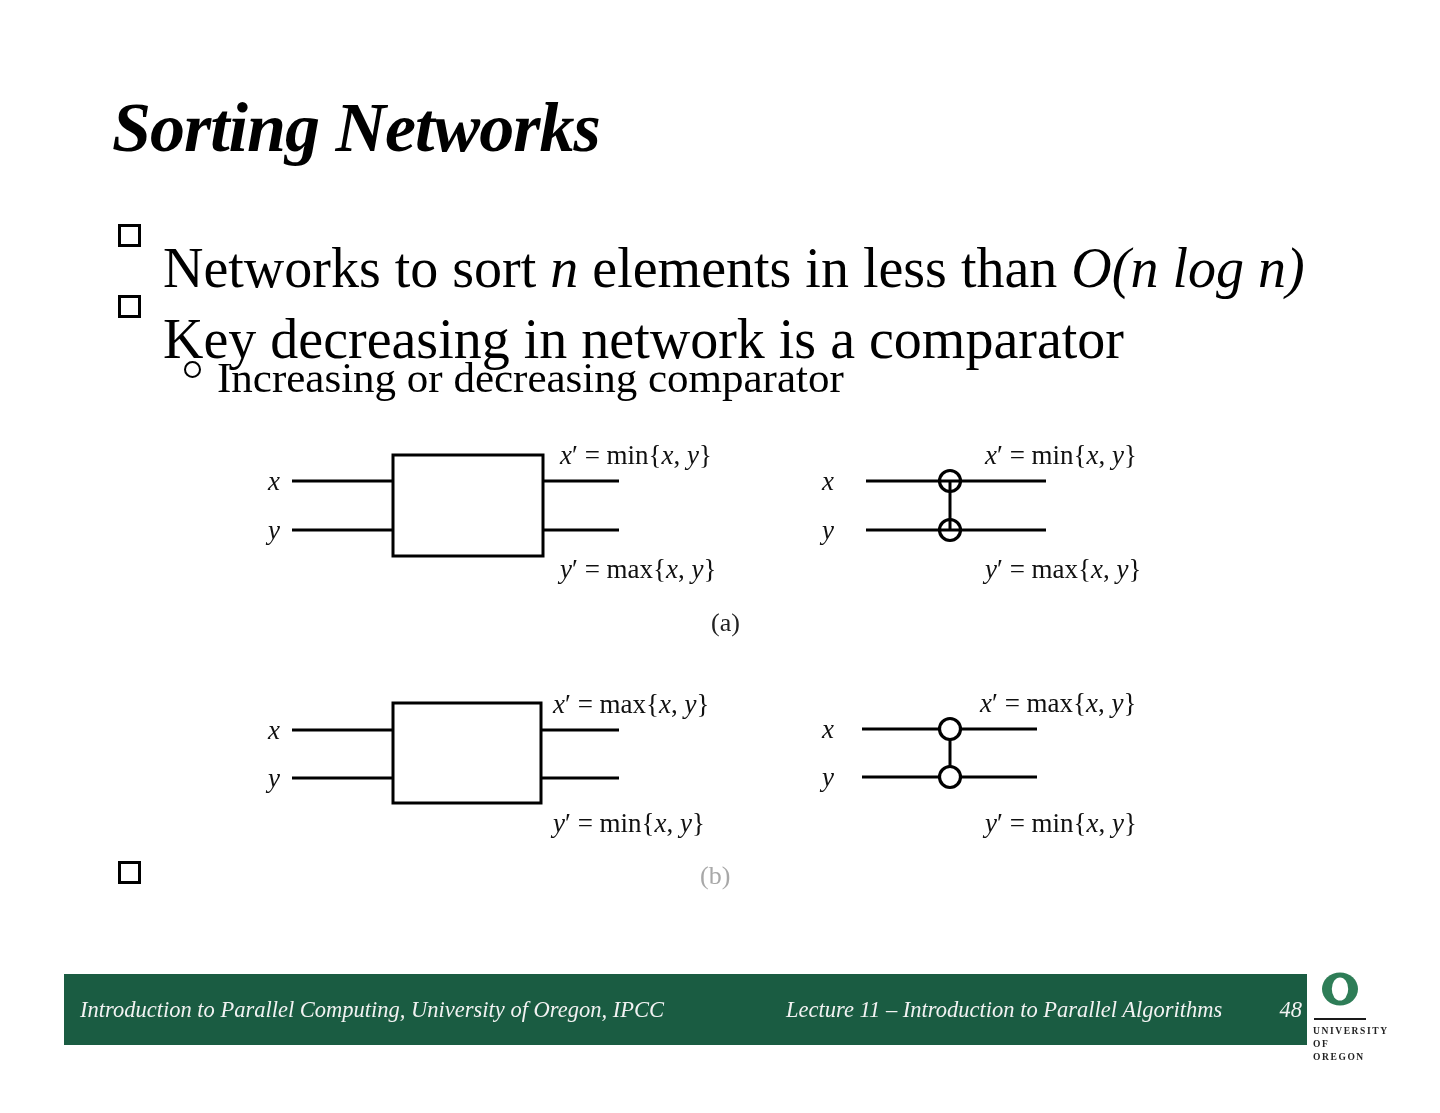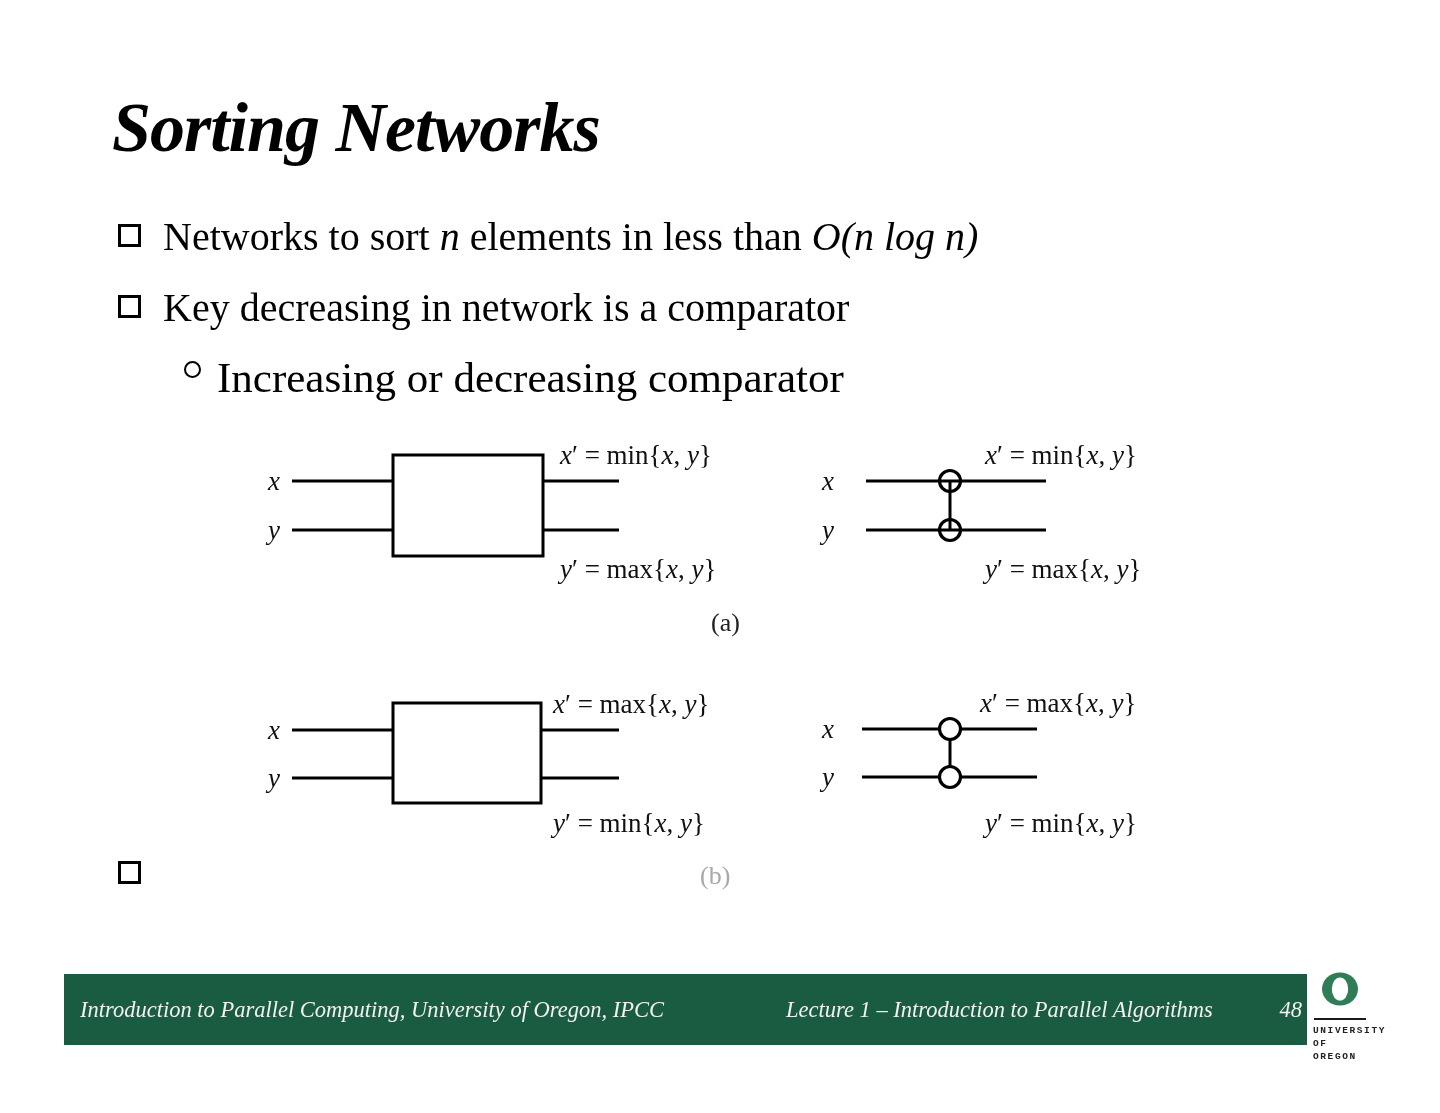--- a/index.html
+++ b/index.html
@@ -2,36 +2,36 @@
 <html><head>
 <meta charset="utf-8">
 <style>
   html,body{margin:0;padding:0;background:#fff;}
   .slide{position:relative;width:1440px;height:1113px;background:#ffffff;overflow:hidden;
          font-family:"Liberation Serif",serif;color:#000;}
   .title{position:absolute;left:112px;top:86px;margin:0;font-size:70px;line-height:1.2;
          font-weight:bold;font-style:italic;letter-spacing:-1px;}
   .bullet{position:absolute;display:block;}
   .bullet .txt{display:block;}
-  .lvl1{left:163px;font-size:40px;line-height:1.45;}
+  .lvl1{left:163px;font-size:56px;line-height:1.45;margin-top:20px;}
   .lvl2{left:217px;font-size:43px;line-height:1.3;}
   .sq{position:absolute;width:17px;height:17px;border:3px solid #000;background:#fff;}
   .circ{position:absolute;width:13px;height:13px;border:2.5px solid #000;border-radius:50%;background:#fff;}
   .it{font-style:italic;}
   .figlayer{position:absolute;left:0;top:0;z-index:1;pointer-events:none;}
   .flabel{position:absolute;font-size:27px;line-height:1.15;white-space:nowrap;z-index:2;color:#111;}
   .invar{font-style:italic;}
   .caption{position:absolute;font-size:26px;color:#222;z-index:2;}
   .caption.ghost{color:#a8a8a8;z-index:1;}
   .btext{z-index:3;}
   .footer-bar{position:absolute;left:64px;top:974px;width:1243px;height:71px;z-index:2;font-style:italic;}
   .footer-text{position:absolute;color:#f2f2f2;font-size:22.5px;line-height:71px;white-space:nowrap;}
   .logo{position:absolute;left:1313px;top:970px;width:64px;z-index:2;text-align:left;}
   .logo-line{width:52px;border-top:2px solid #1a1a1a;margin:4px 0 5px 1px;}
-  .logo-txt{font-size:9.5px;letter-spacing:1.6px;color:#222;line-height:1.35;font-weight:bold;font-family:Liberation Mono, monospace;}
+  .logo-txt{font-size:9.5px;letter-spacing:1.6px;color:#222;line-height:1.35;font-weight:bold;}
 </style>
 </head>
 <body>
 
 <div class="slide">
 
   <h1 class="title">Sorting Networks</h1>
 
   <span class="sq" style="left:118px;top:224px"></span>
   <div class="bullet lvl1 btext" style="top:208px;width:1180px">
@@ -104,21 +104,21 @@
   <div class="flabel invar" style="left:822px;top:714px">x</div>
   <div class="flabel invar" style="left:822px;top:762px">y</div>
   <div class="flabel" style="left:980px;top:688px"><i>x</i>′ = max{<i>x</i>, <i>y</i>}</div>
   <div class="flabel" style="left:985px;top:808px"><i>y</i>′ = min{<i>x</i>, <i>y</i>}</div>
   <div class="caption ghost" style="left:700px;top:861px">(b)</div>
 
   <span class="sq" style="left:118px;top:861px;z-index:3"></span>
 
   <div class="footer-bar" style="background: rgb(26, 92, 66);">
     <div class="footer-text" style="left:16px">Introduction to Parallel Computing, University of Oregon, IPCC</div>
-    <div class="footer-text" style="left:722px">Lecture 1 – Introduction to Parallel Algorithms</div>
+    <div class="footer-text" style="left:722px">Lecture 11 – Introduction to Parallel Algorithms</div>
     <div class="footer-text" style="left:1198px;width:40px;text-align:right">48</div>
   </div>
 
   <div class="logo">
     <svg width="44" height="40" viewBox="0 0 44 40" style="margin-left:5px">
       <ellipse cx="22" cy="19" rx="18" ry="16.5" fill="#2e7d57"></ellipse>
       <ellipse cx="22" cy="19" rx="8.2" ry="11.5" fill="#ffffff"></ellipse>
     </svg>
     <div class="logo-line"></div>
     <div class="logo-txt">UNIVERSITY</div>

